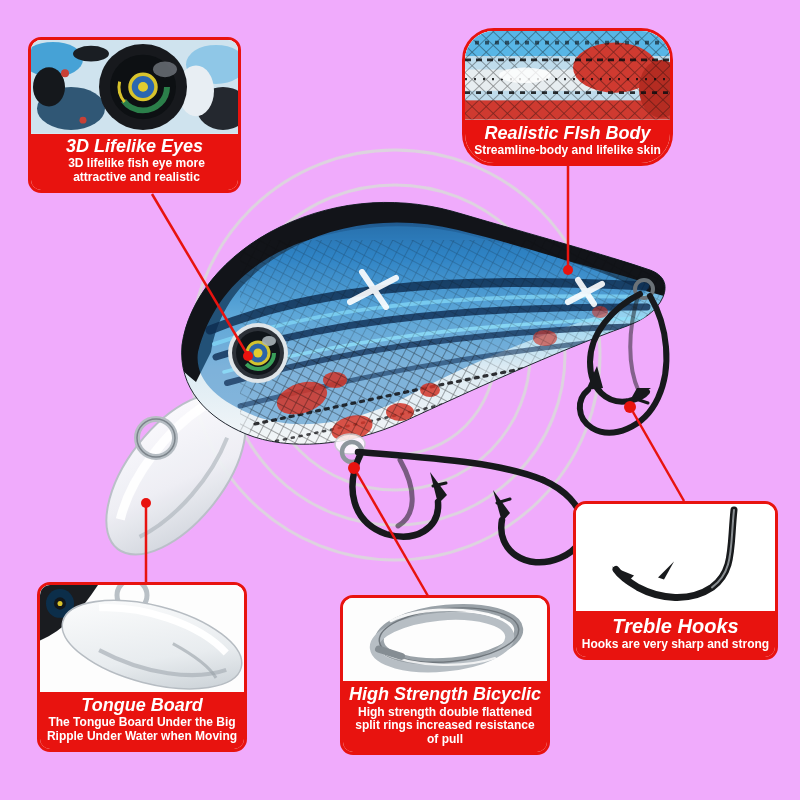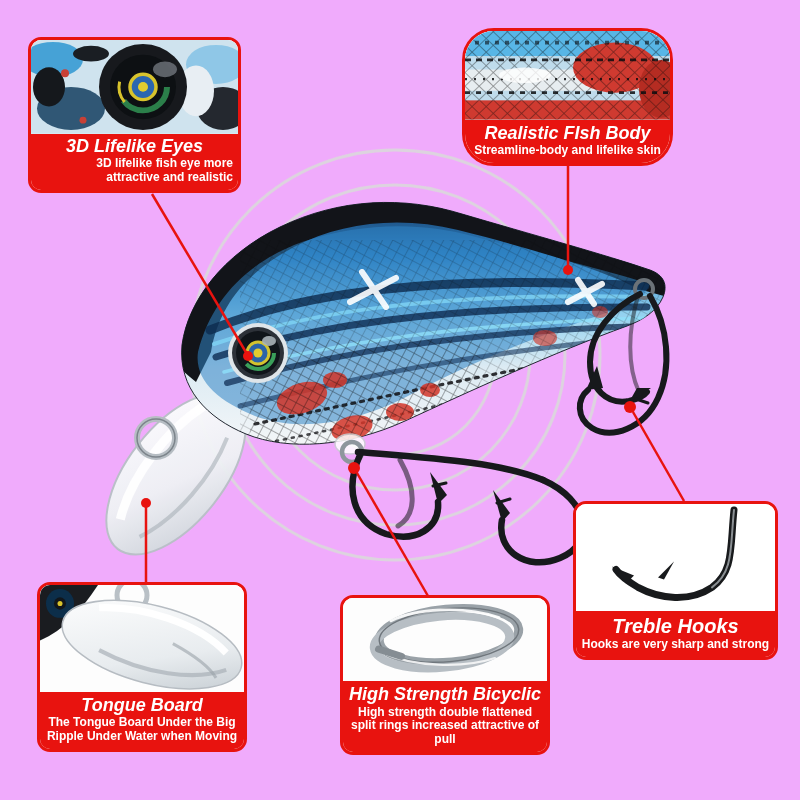--- a/index.html
+++ b/index.html
@@ -15,21 +15,21 @@
     overflow:hidden;display:flex;flex-direction:column;box-sizing:border-box;z-index:3;
   }
   .card-photo{flex:1 1 auto;position:relative;overflow:hidden;background:#fff;}
   .card-photo svg{width:100%;height:100%;}
   .card-label{
     background:#e8130f;color:#ffffff;text-align:center;
     padding:3px 5px 5px;flex:0 0 auto;
   }
   .card-title{font-style:italic;font-weight:bold;font-size:18px;line-height:1.2;white-space:nowrap;}
   .card-desc{font-weight:bold;font-size:12px;line-height:1.15;text-align:center;}
-  .desc-left{text-align:right;padding-left:4px;}
+  .desc-left{text-align:center;padding-left:4px;}
   #card-eyes   {left:28px; top:37px;  width:213px;height:156px;}
   #card-body   {left:462px;top:28px;  width:211px;height:138px;border-radius:32px;}
   #card-hooks  {left:573px;top:501px; width:205px;height:159px;}
   #card-tongue {left:37px; top:582px; width:210px;height:170px;}
   #card-rings  {left:340px;top:595px; width:210px;height:160px;}
   #card-eyes .card-label{padding-top:2px;}
   #card-hooks .card-title{font-size:20px;}
 </style>
 </head>
 <body>
@@ -298,17 +298,17 @@
           <ellipse cx="99" cy="50" rx="68" ry="29" stroke="#b7bec4" stroke-width="9" transform="rotate(-6 99 50)"></ellipse>
           <ellipse cx="106" cy="42" rx="70" ry="30" stroke="#6f767c" stroke-width="1.5" transform="rotate(-6 106 42)"></ellipse>
           <path d="M48,26 C72,12 120,8 156,22" stroke="#ffffff" stroke-width="3" opacity="0.9"></path>
           <path d="M40,62 C70,78 120,80 152,68" stroke="#ffffff" stroke-width="2.5" opacity="0.8"></path>
           <path d="M36,58 L58,66" stroke="#858d93" stroke-width="8"></path>
         </g>
       </svg>
     </div>
     <div class="card-label">
       <div class="card-title">High Strength Bicyclic</div>
-      <div class="card-desc">High strength double flattened split rings increased attractive of pull</div>
+      <div class="card-desc">High strength double flattened split rings increased resistance of pull</div>
     </div>
   </div>
 
 </div>
 
 </body></html>

